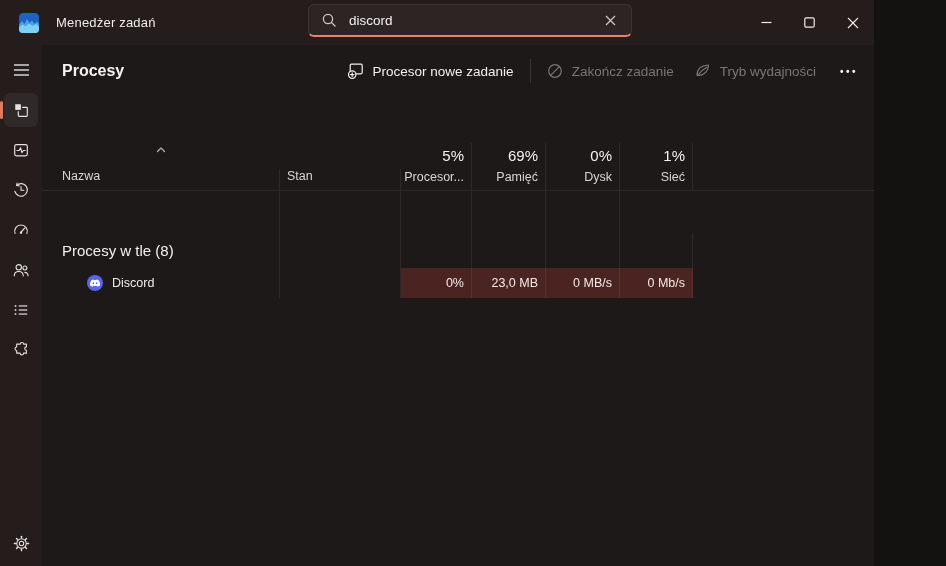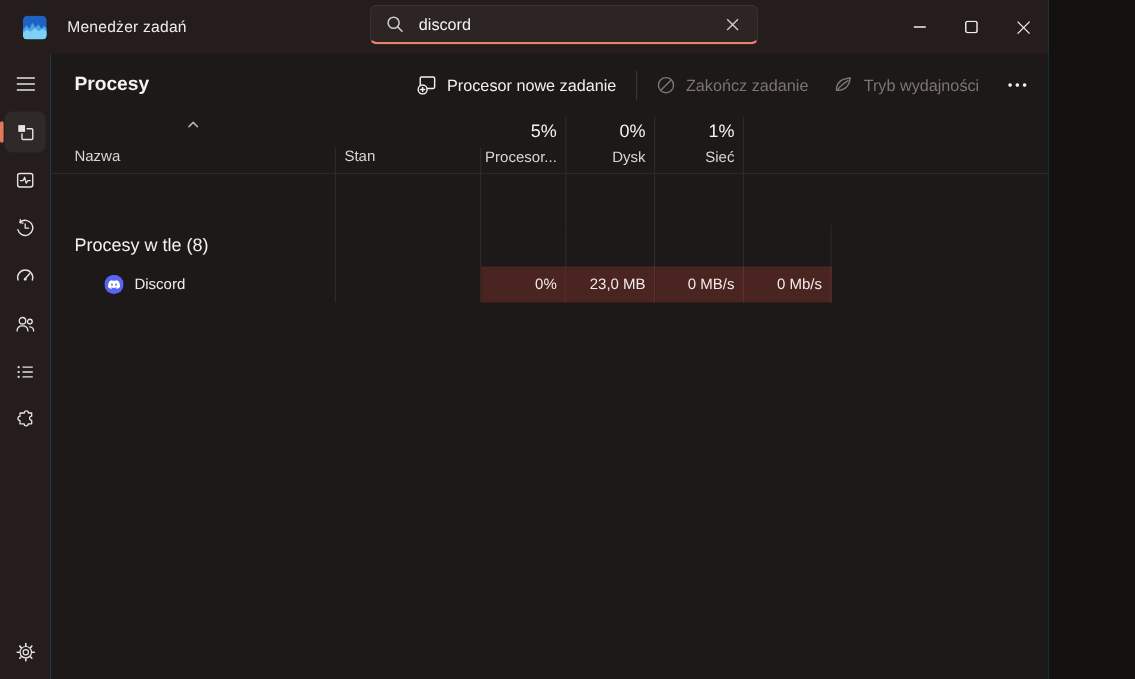--- a/index.html
+++ b/index.html
@@ -18,21 +18,21 @@
   .win-btn { width:43px; height:45px; display:flex; align-items:center; justify-content:center; }
 
   
   .appbody { flex:1; display:flex; min-height:0; }
   .sidebar { width:42px; flex:0 0 42px; background:#241d1c; display:flex; flex-direction:column; align-items:center; padding-top:8px; position:relative; }
   .side-item { position:relative; width:34px; height:34px; margin-bottom:6px; border-radius:6px; display:flex; align-items:center; justify-content:center; }
   .side-item.selected { background:#2f2928; }
   .accent-bar { position:absolute; left:-4px; top:8px; width:3px; height:18px; border-radius:2px; background:#e07a5f; }
   .side-item.settings { margin-top:auto; margin-bottom:6px; }
 
-  .content { flex:1; background:#1c1918; display:flex; flex-direction:column; min-width:0; }
+  .content { flex:1; background:#1c1918; display:flex; flex-direction:column; min-width:0;gap:46px; }
 
   
   .toolbar { height:52px; flex:0 0 52px; display:flex; align-items:center; padding:0 8px 0 20px; }
   .page-title { font-size:16px; font-weight:700; color:#f5f2f1; }
   .toolbar .actions { margin-left:auto; display:flex; align-items:center; }
   .tb-btn { display:flex; align-items:center; gap:9px; font-size:13.5px; color:#f2f0ef; padding:6px 10px; border-radius:5px; white-space:nowrap; }
   .tb-btn.disabled { color:#7b7573; }
   .tb-sep { width:1px; height:24px; background:#3a3433; margin:0 6px; }
   .more-btn { color:#f2f0ef; font-size:10px; letter-spacing:2.5px; font-weight:700; padding:8px 8px 8px 14px; }
 
@@ -237,20 +237,24 @@
         </div>
 
         <div class="trow thead">
           <div class="c h-name">Nazwa</div>
           <div class="c h-status">Stan</div>
           <div class="c h-num">
             <span class="usage">5%</span>
             <span class="lbl">Procesor...</span>
           </div>
           <div class="c h-num">
+            <span class="usage">69%</span>
+            <span class="lbl">Pamięć</span>
+          </div>
+          <div class="c h-num">
             <span class="usage">0%</span>
             <span class="lbl">Dysk</span>
           </div>
           <div class="c h-num">
             <span class="usage">1%</span>
             <span class="lbl">Sieć</span>
           </div>
           <div class="c rest"></div>
         </div>
 

